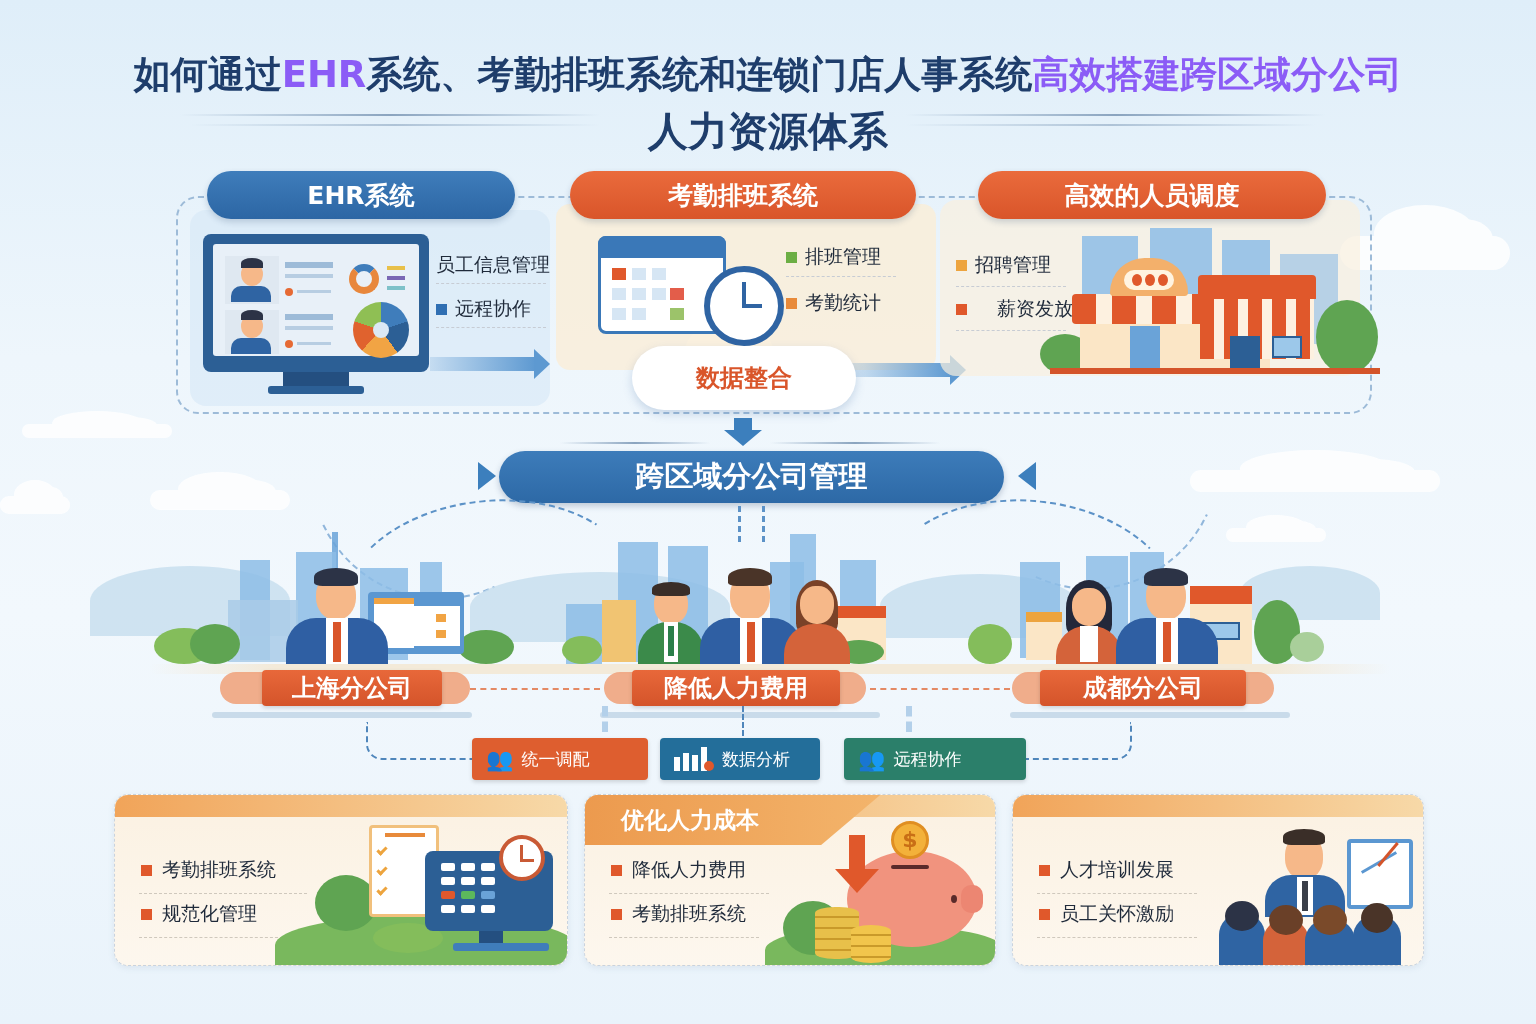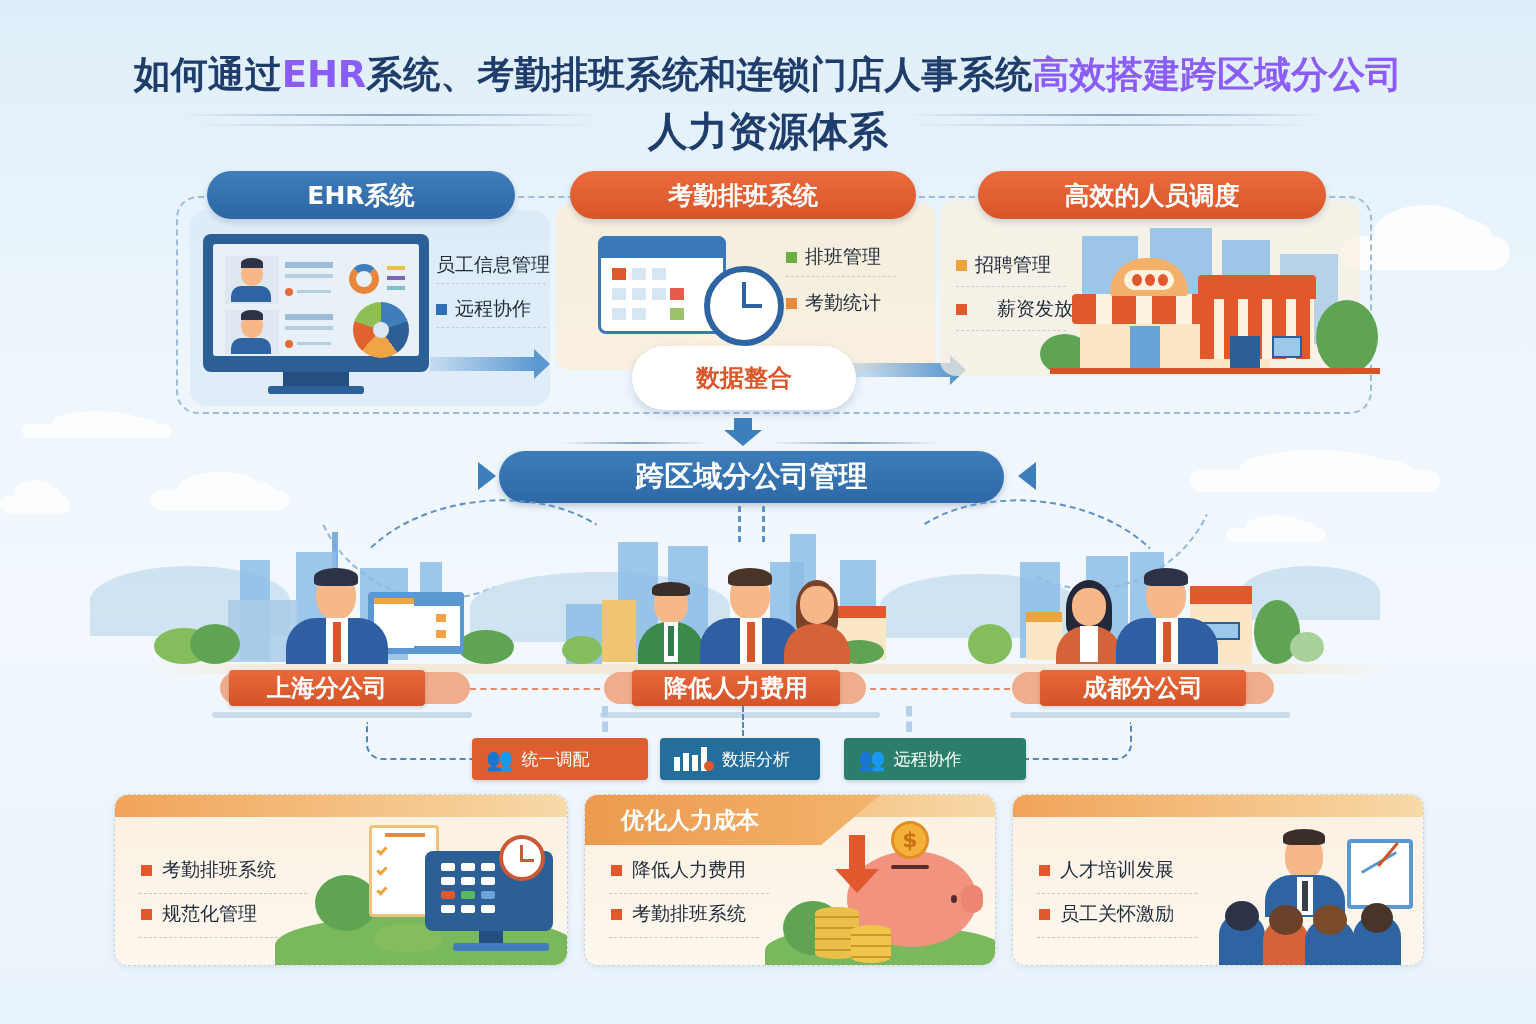--- a/index.html
+++ b/index.html
@@ -359,21 +359,21 @@
   <div class="head" style="left:34px;top:8px;width:40px;height:46px;"></div>
   <div class="hair" style="left:32px;top:2px;width:44px;height:18px;"></div>
   <div class="body" style="left:4px;top:52px;width:102px;height:48px;background:#2f5fa3;"></div>
   <div class="abs" style="left:44px;top:52px;width:22px;height:46px;background:#fff;"></div>
   <div class="abs" style="left:51px;top:56px;width:8px;height:40px;background:#d9552a;"></div>
 </div>
 
 <div class="abs" style="left:150px;top:664px;width:1240px;height:10px;background:linear-gradient(90deg,rgba(240,230,210,0),#f3ead9 10%,#f3ead9 90%,rgba(240,230,210,0));"></div>
 
 <div class="branch-cap" style="left:220px;top:672px;width:250px;"></div>
-<div class="branch" style="left:229px;top:670px;width:196px;">
+<div class="branch" style="left:262px;top:670px;width:180px;">
   <span>上海分公司</span>
 </div>
 <div class="abs" style="left:470px;top:688px;width:130px;border-top:2px dashed #e48a64;"></div>
 
 <div class="branch-cap" style="left:604px;top:672px;width:262px;"></div>
 <div class="branch" style="left:632px;top:670px;width:208px;">
   <span>降低人力费用</span>
 </div>
 <div class="abs" style="left:870px;top:688px;width:140px;border-top:2px dashed #e48a64;"></div>
 

